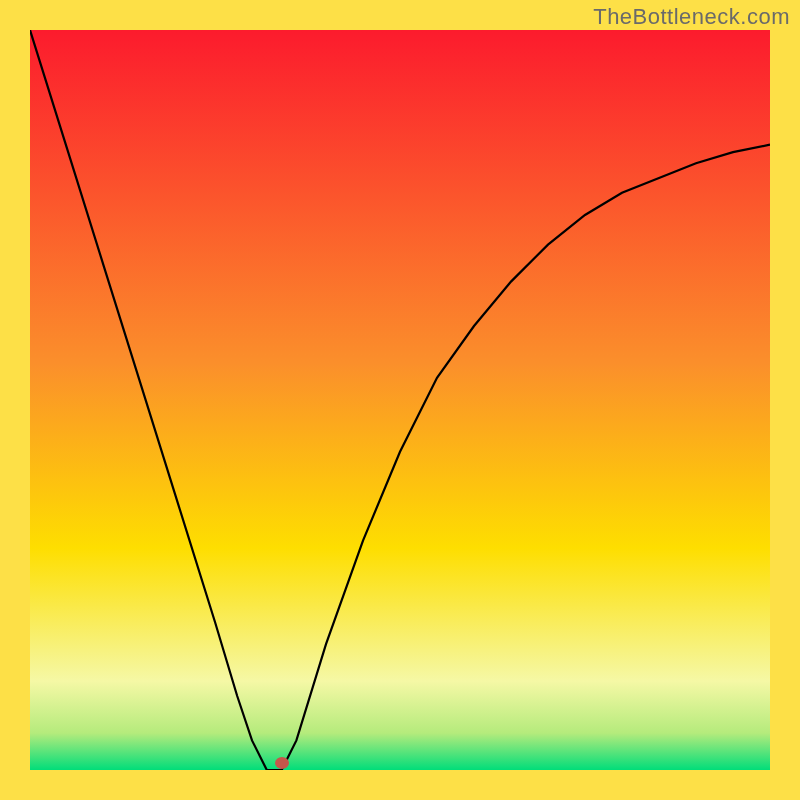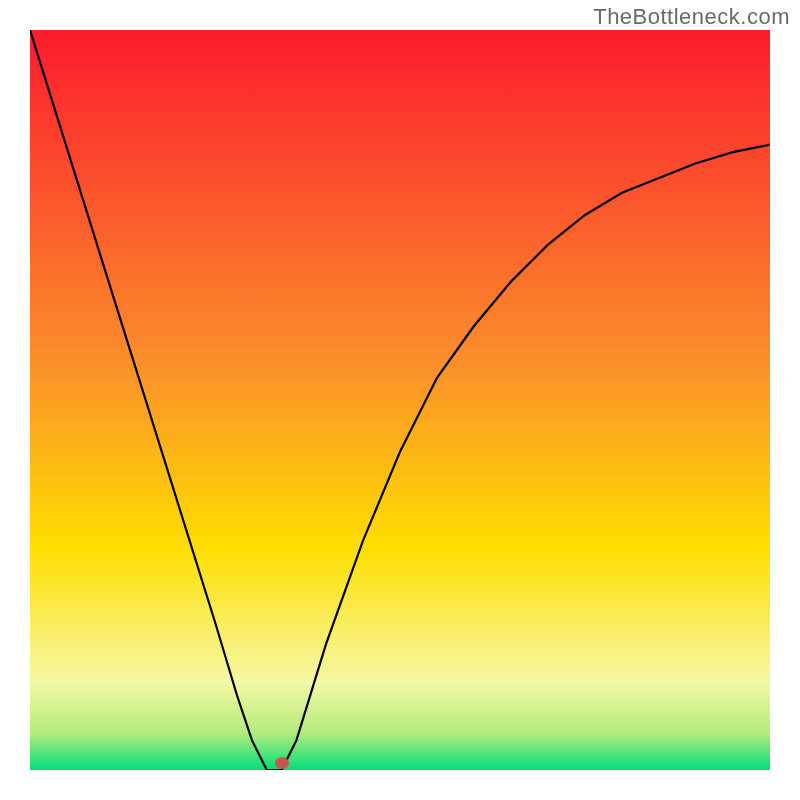--- a/index.html
+++ b/index.html
@@ -8,21 +8,21 @@
     width: 800px;
     height: 800px;
     overflow: hidden;
     background: #000;
     font-family: Arial, Helvetica, sans-serif;
   }
   .frame {
     position: relative;
     width: 800px;
     height: 800px;
-    background: #ffffff;
+    background: #fde047;
   }
   .watermark {
     position: absolute;
     top: 4px;
     right: 10px;
     color: #6a6a6a;
     font-size: 22px;
     font-weight: 400;
     letter-spacing: 0.5px;
     z-index: 10;

